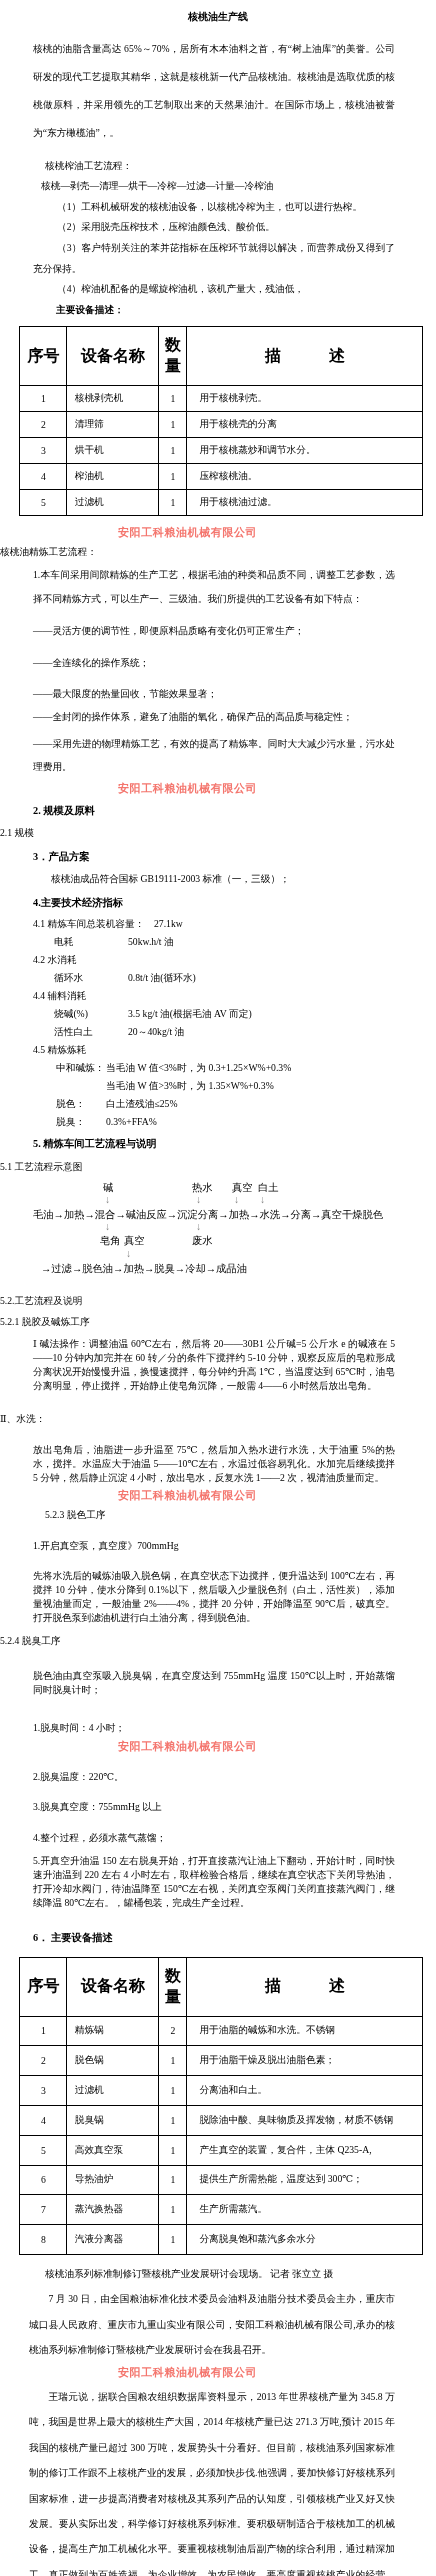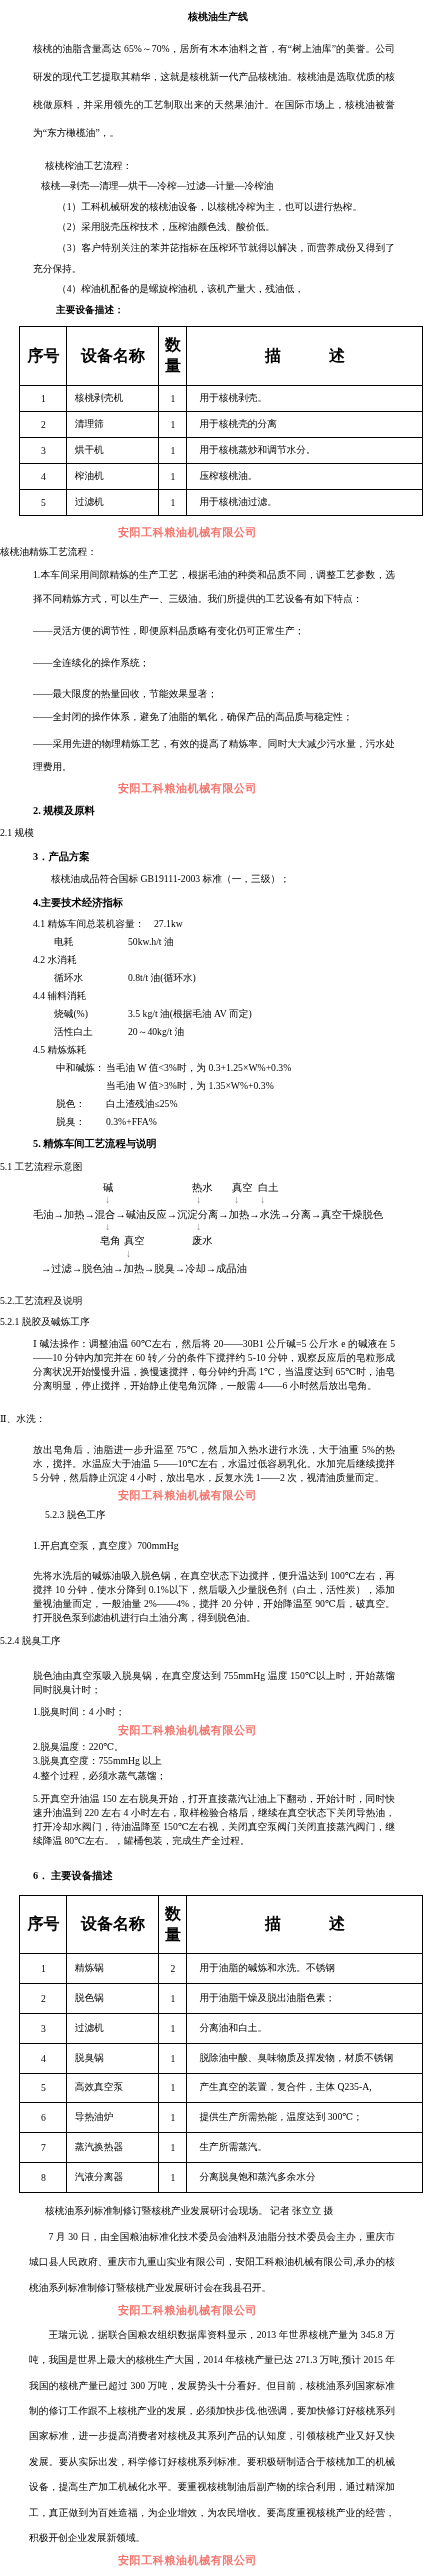--- a/index.html
+++ b/index.html
@@ -35,21 +35,21 @@
   .kv-label{flex:0 0 auto;width:121px;}
   .kv-value{flex:1 1 auto;}
   .kv-sub1{padding-left:54px;}
   .kv-sub1 .kv-label{width:74px;}
   .kv-sub2{padding-left:56px;}
   .kv-sub2 .kv-label{width:50px;}
   .flow{position:relative;height:102px;margin-top:3.6px;font-size:10.3px;}
   .flow span{position:absolute;white-space:nowrap;}
   .arrow{color:#888;}
   .tight{padding:0 41px 0 33px;line-height:14px;text-align:justify;margin-top:4.8px;}
-  .list-line{padding:0 41px 0 33px;line-height:14.5px;margin-top:0;}
+  .list-line{padding:0 41px 0 33px;line-height:14.5px;margin-top:16px;}
   .caption{padding-left:45px;line-height:18px;margin-top:9.7px;}
   .news-para{padding:0 41px 0 29px;line-height:25.4px;text-align:justify;text-indent:19.4px;margin-top:3.6px;}
   .gap6{height:3.6px;} .gap10{height:6px;} .gap14{height:8.5px;} .gap20{height:12px;} .gap26{height:15.7px;}
 </style>
 </head>
 <body>
 
 <div class="page">
 
   <div class="doc-title">核桃油生产线</div>

